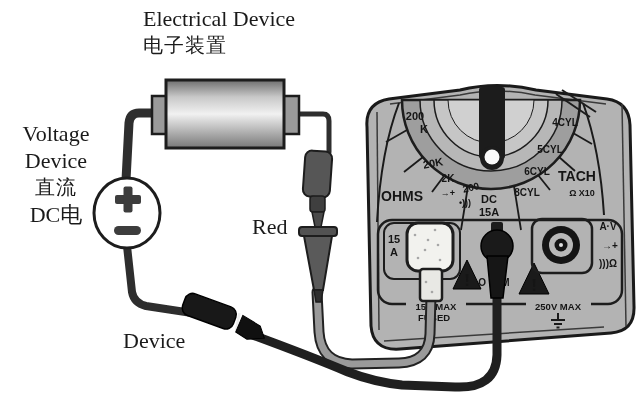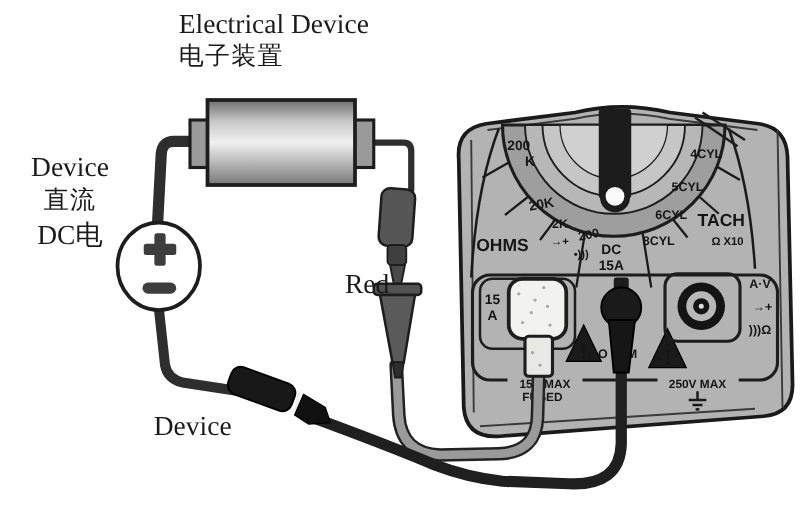--- a/index.html
+++ b/index.html
@@ -186,26 +186,27 @@
       <polygon points="242,304 262,308 270,318 254,325 241,322" fill="#101010" stroke="#000" stroke-width="1"></polygon>
     </g>
   </svg>
 
   <div class="lbl" style="left:143px;top:5px;">
     <div>Electrical Device</div>
     <div class="zh">电子装置</div>
   </div>
 
   <div class="lbl center" style="left:6px;top:120px;width:100px;">
+    <div>Voltage</div>
     <div>Device</div>
     <div class="zh">直流</div>
     <div>DC电</div>
   </div>
 
-  <div class="lbl" style="left:252px;top:213px;margin-left:24px;">
+  <div class="lbl" style="left:252px;top:213px;">
     <div>Red</div>
   </div>
 
   <div class="lbl" style="left:123px;top:327px;">
     <div>Device</div>
   </div>
 
 </div>
 
 </body></html>

